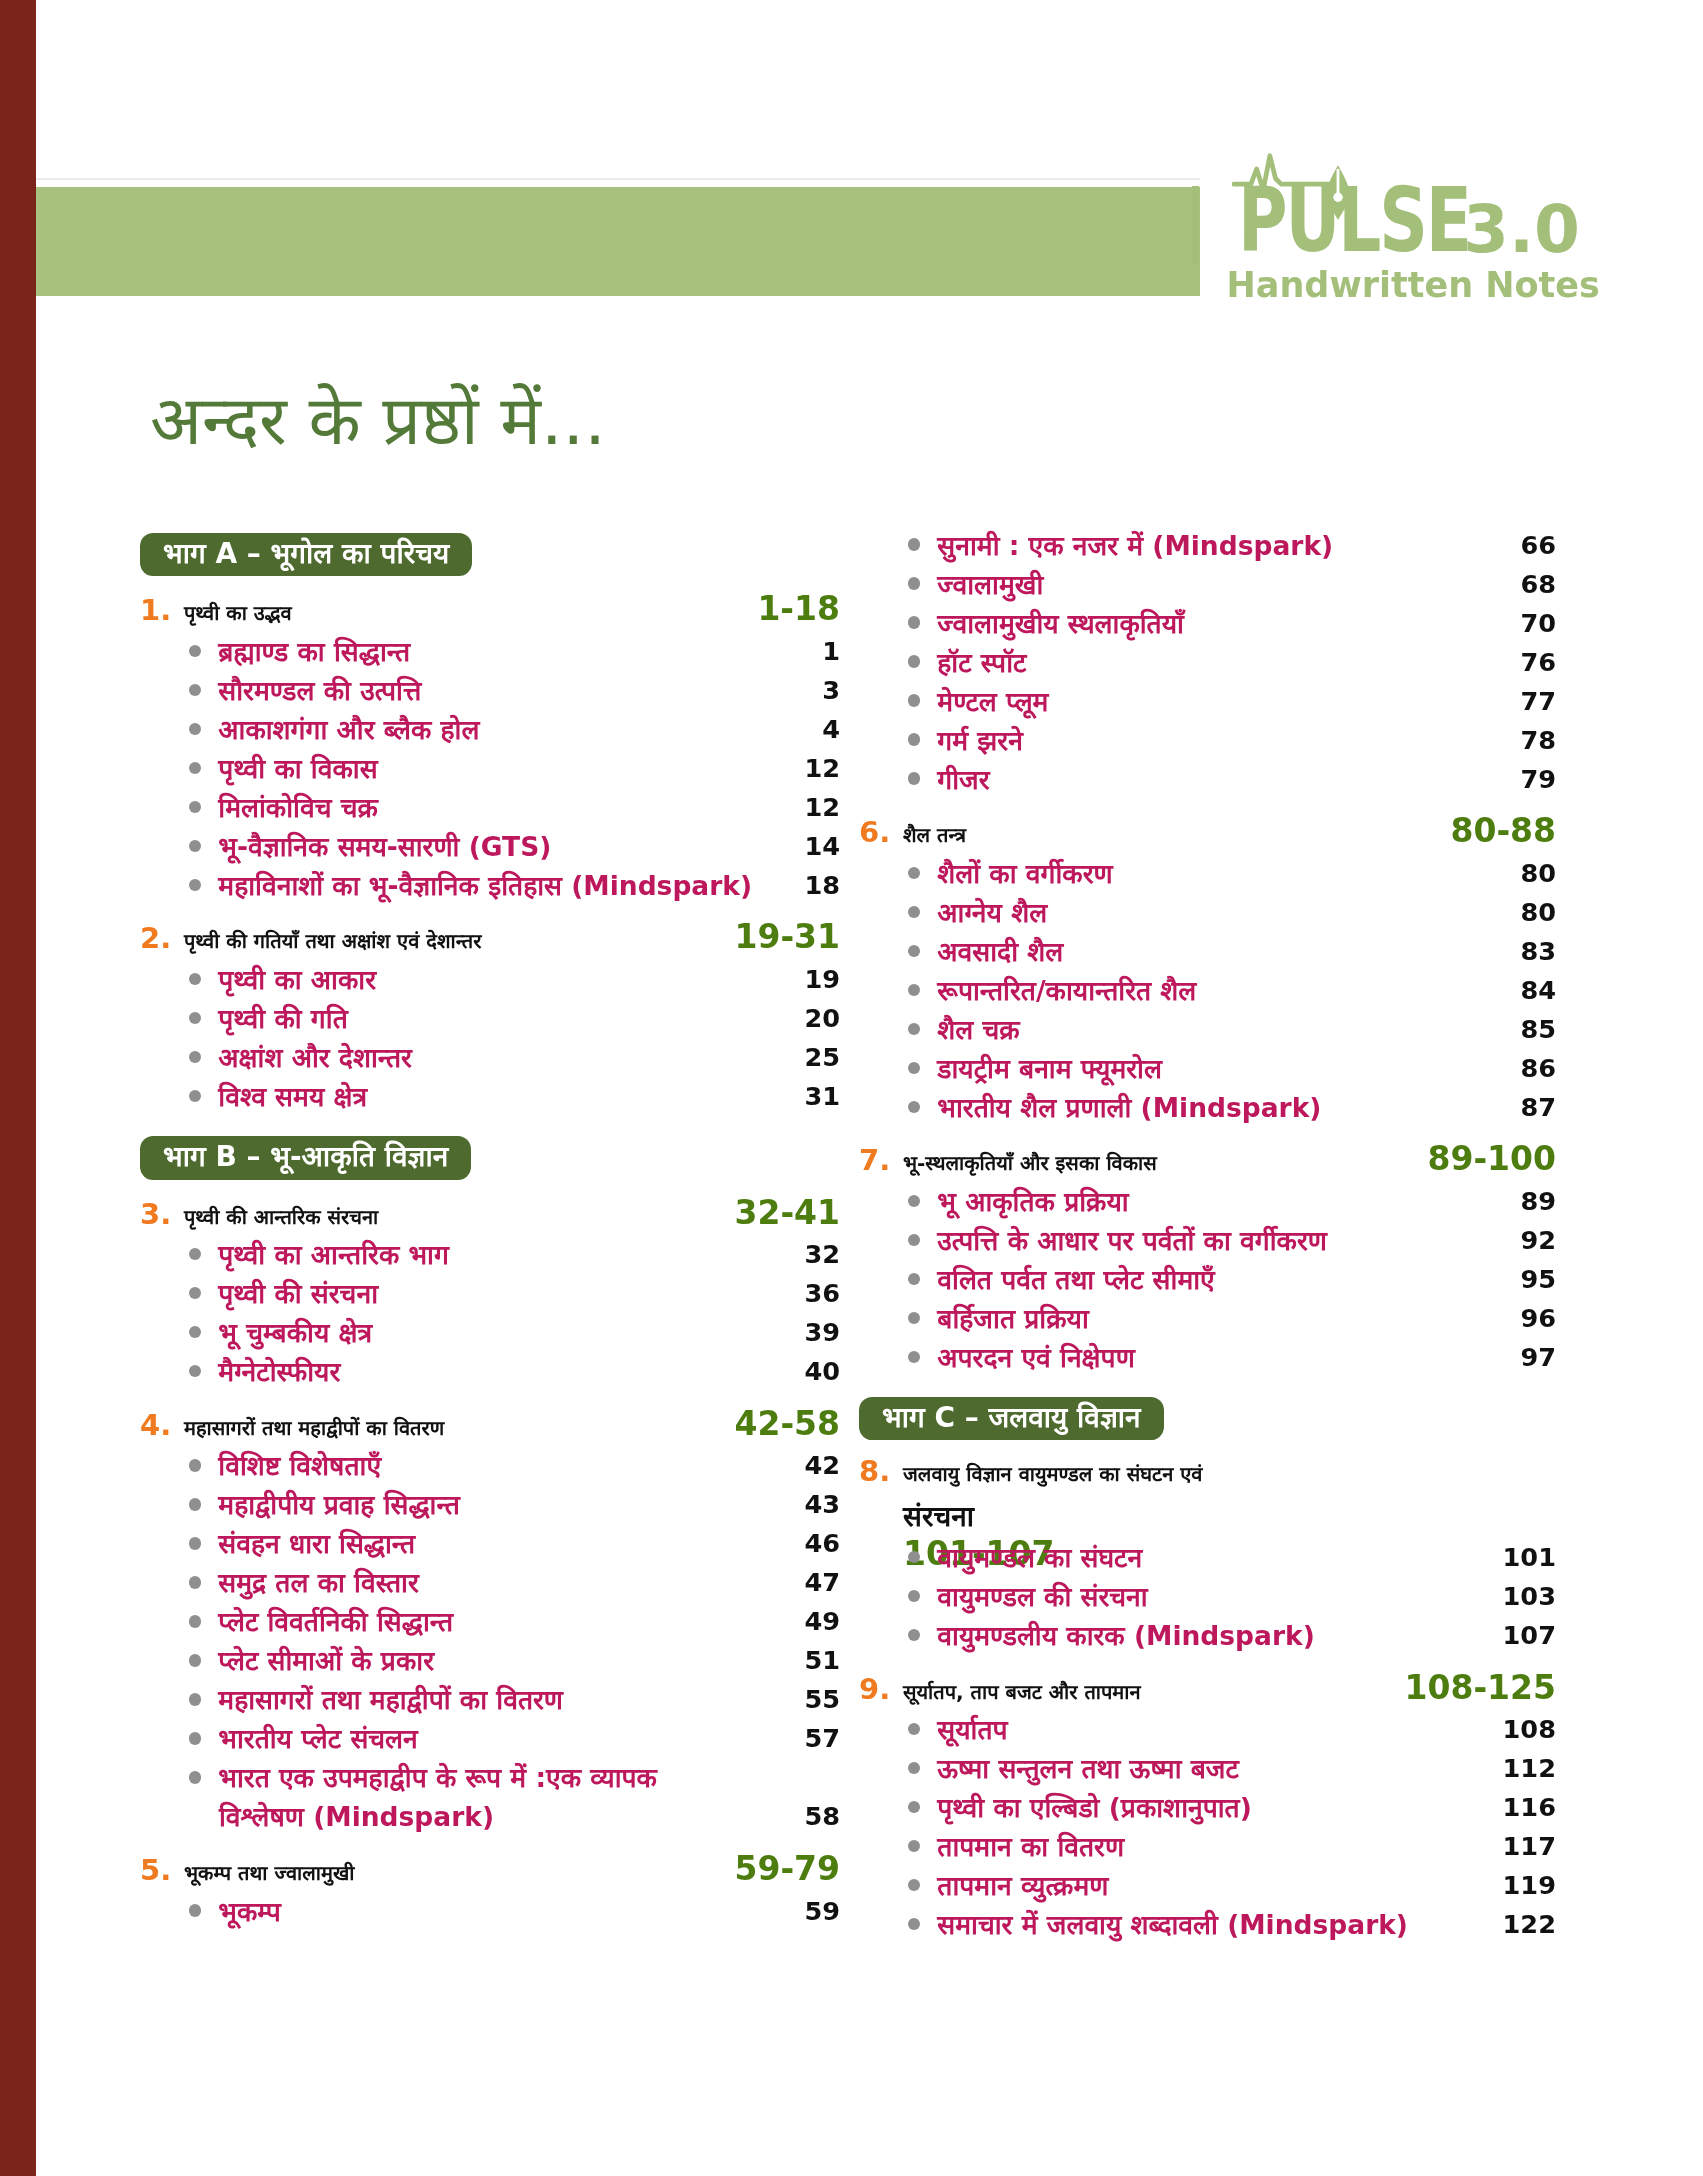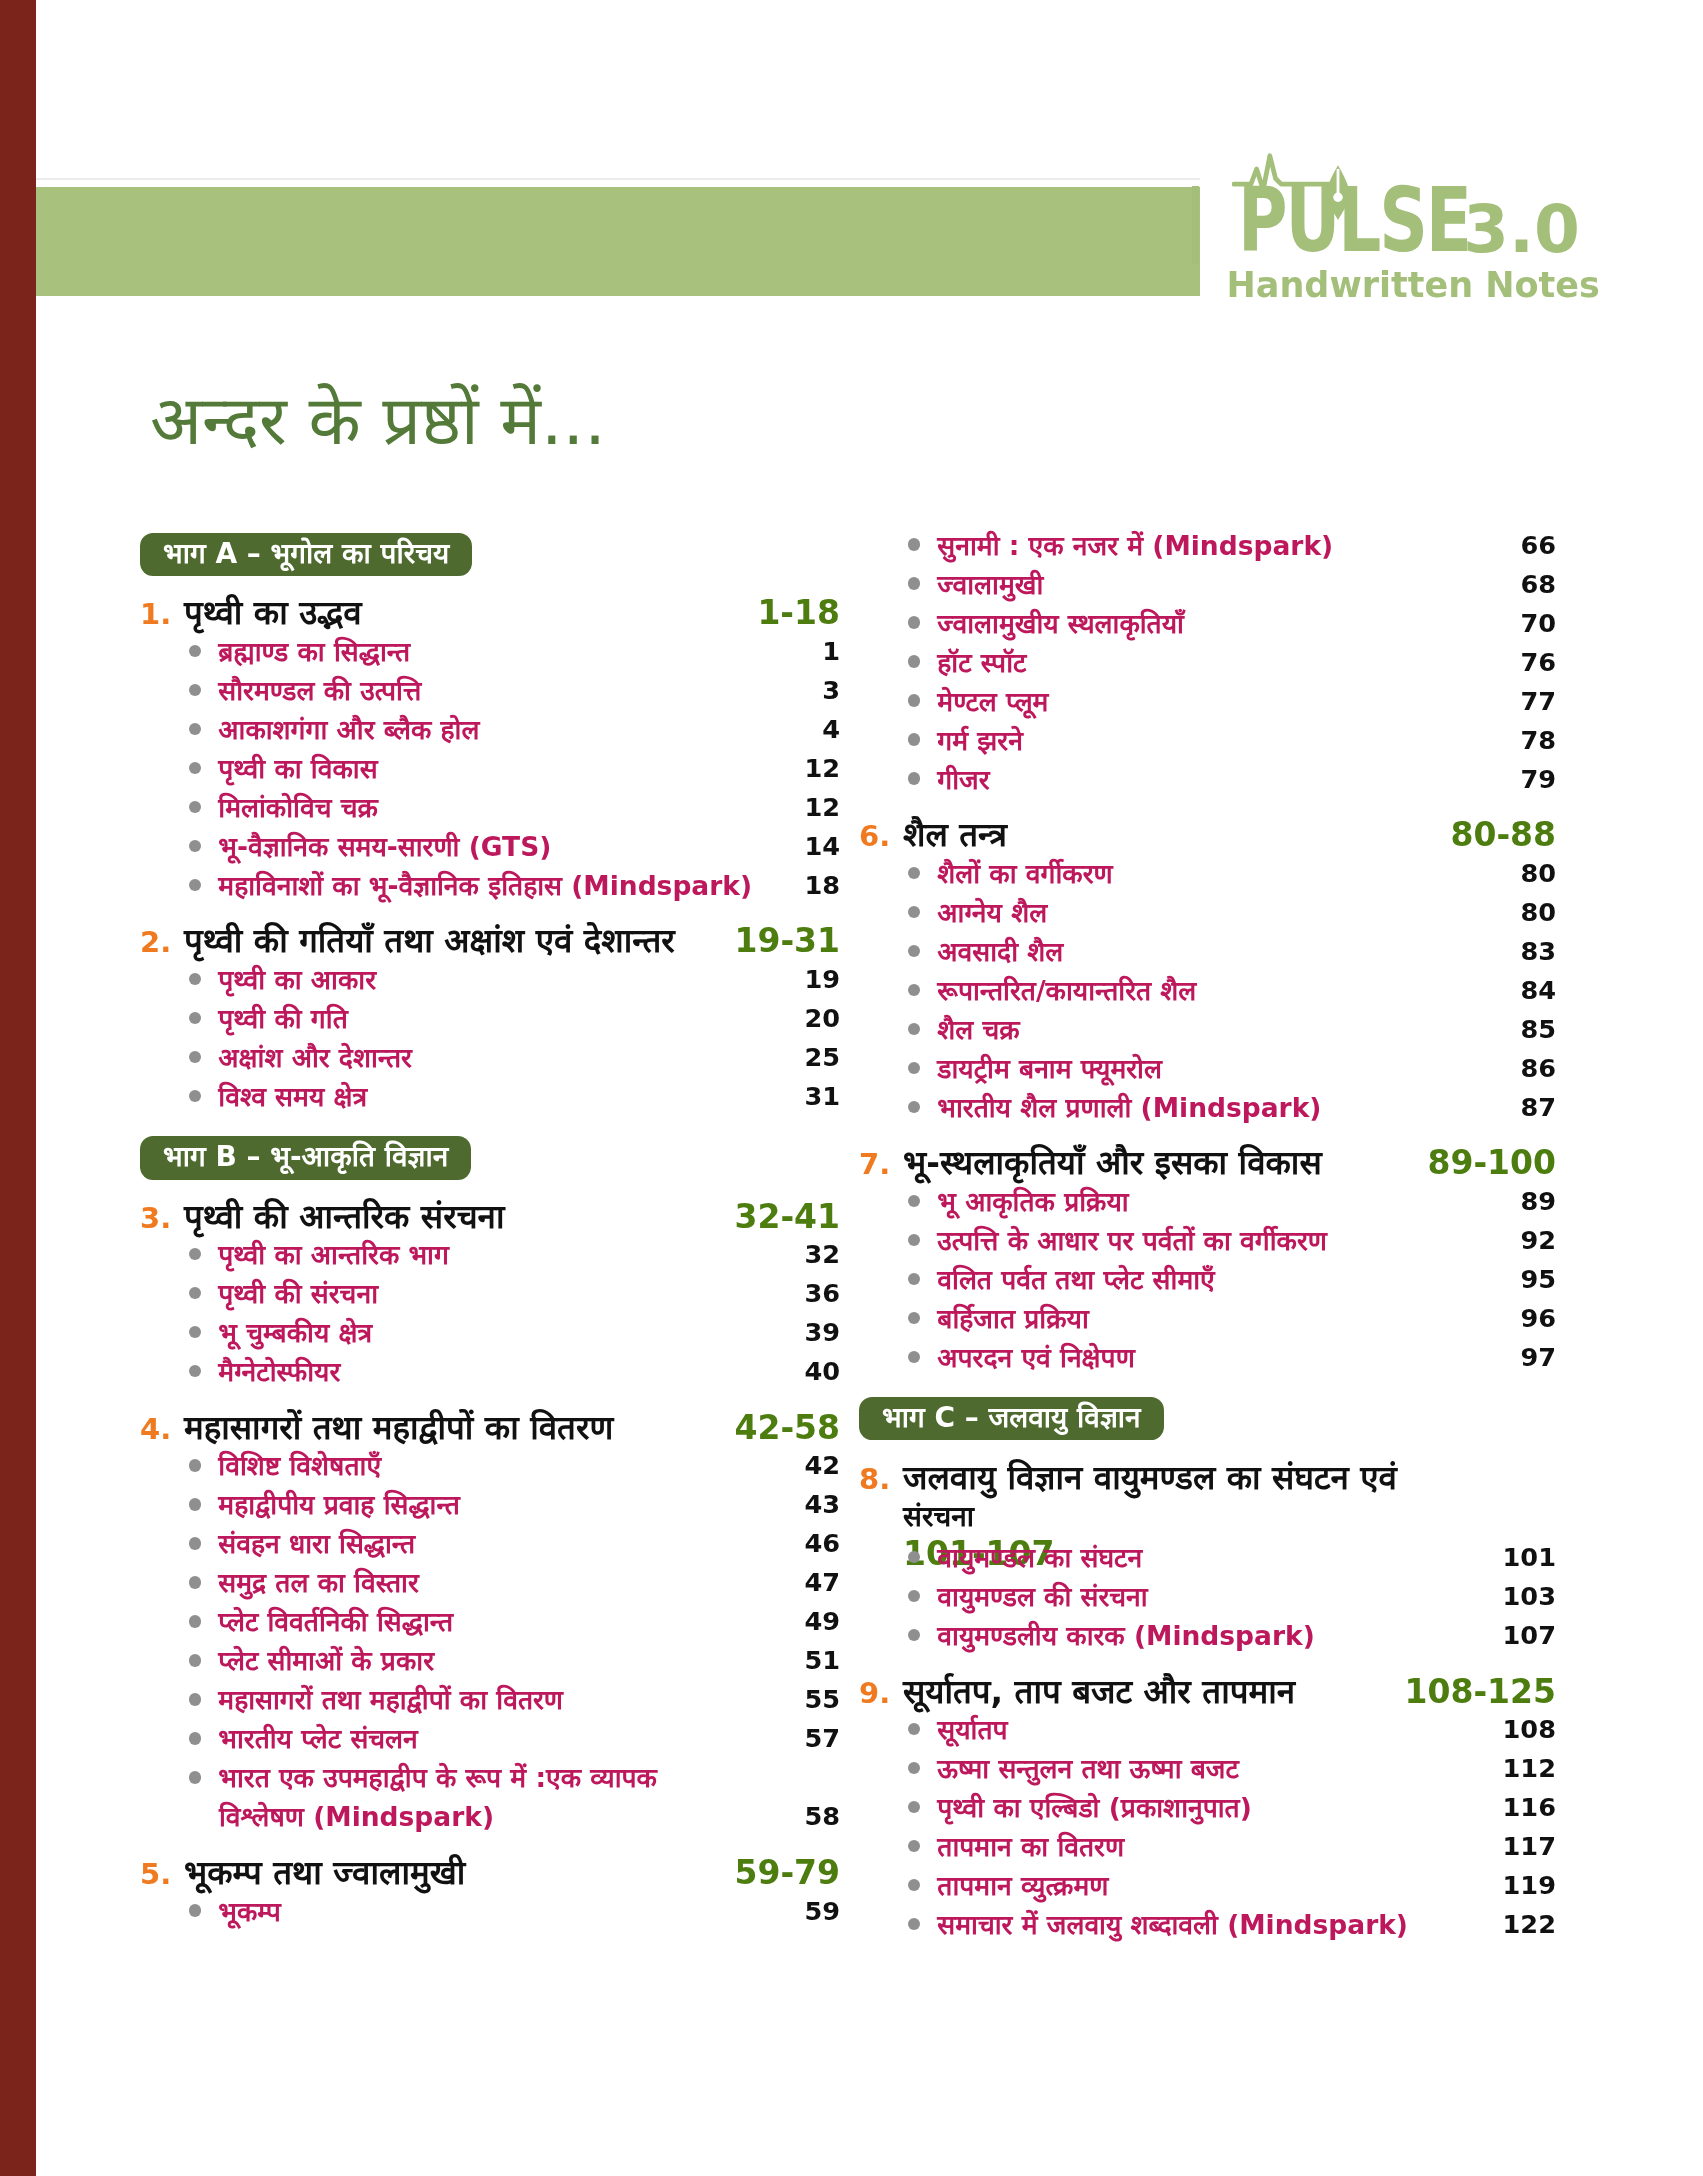--- a/index.html
+++ b/index.html
@@ -19,21 +19,21 @@
   .heading{position:absolute;left:150px;top:371px;font-size:68px;color:#537a38;white-space:nowrap;}
   .col{position:absolute;top:525px;}
   #col0{left:140px;width:700px;}
   #col1{left:859px;width:697px;}
   .badge-wrap{margin:21px 0 13.2px 0;}
   .badge-wrap.first{margin-top:8px;}
   .badge{display:inline-block;background:#4e6a2e;color:#ffffff;font-size:28px;font-weight:bold;
          padding:6.6px 23px 8.5px 23px;border-radius:13.2px;line-height:1;}
   .ch-row{display:flex;align-items:baseline;margin-top:13.2px;height:42px;}
   .ch-num{color:#f07a1f;font-weight:bold;font-size:29px;min-width:44px;}
-  .ch-title{flex:1;font-weight:bold;font-size:33px;color:#111;white-space:nowrap;}
+  .ch-title{flex:1;font-weight:bold;font-size:20px;color:#111;white-space:nowrap;}
   .ch-pages{font-weight:bold;font-size:33px;color:#4d7c0f;}
   .ch-row2{display:flex;align-items:baseline;height:42px;padding-left:44px;flex-direction:column;}
   .ch-title2{flex:1;font-weight:bold;font-size:28px;color:#111;}
   .sub-row{display:flex;align-items:center;height:39px;padding-left:49px;}
   .sub-row2{display:flex;align-items:center;height:39px;padding-left:79px;}
   .sub-bullet{width:12.3px;height:12.3px;border-radius:50%;background:#8f8f8f;margin-right:17px;flex:none;}
   .sub-text{flex:1;font-size:26.5px;font-weight:600;color:#be185d;white-space:nowrap;}
   .sub-page{font-size:25.6px;font-weight:bold;color:#111;}
 </style>
 </head>

